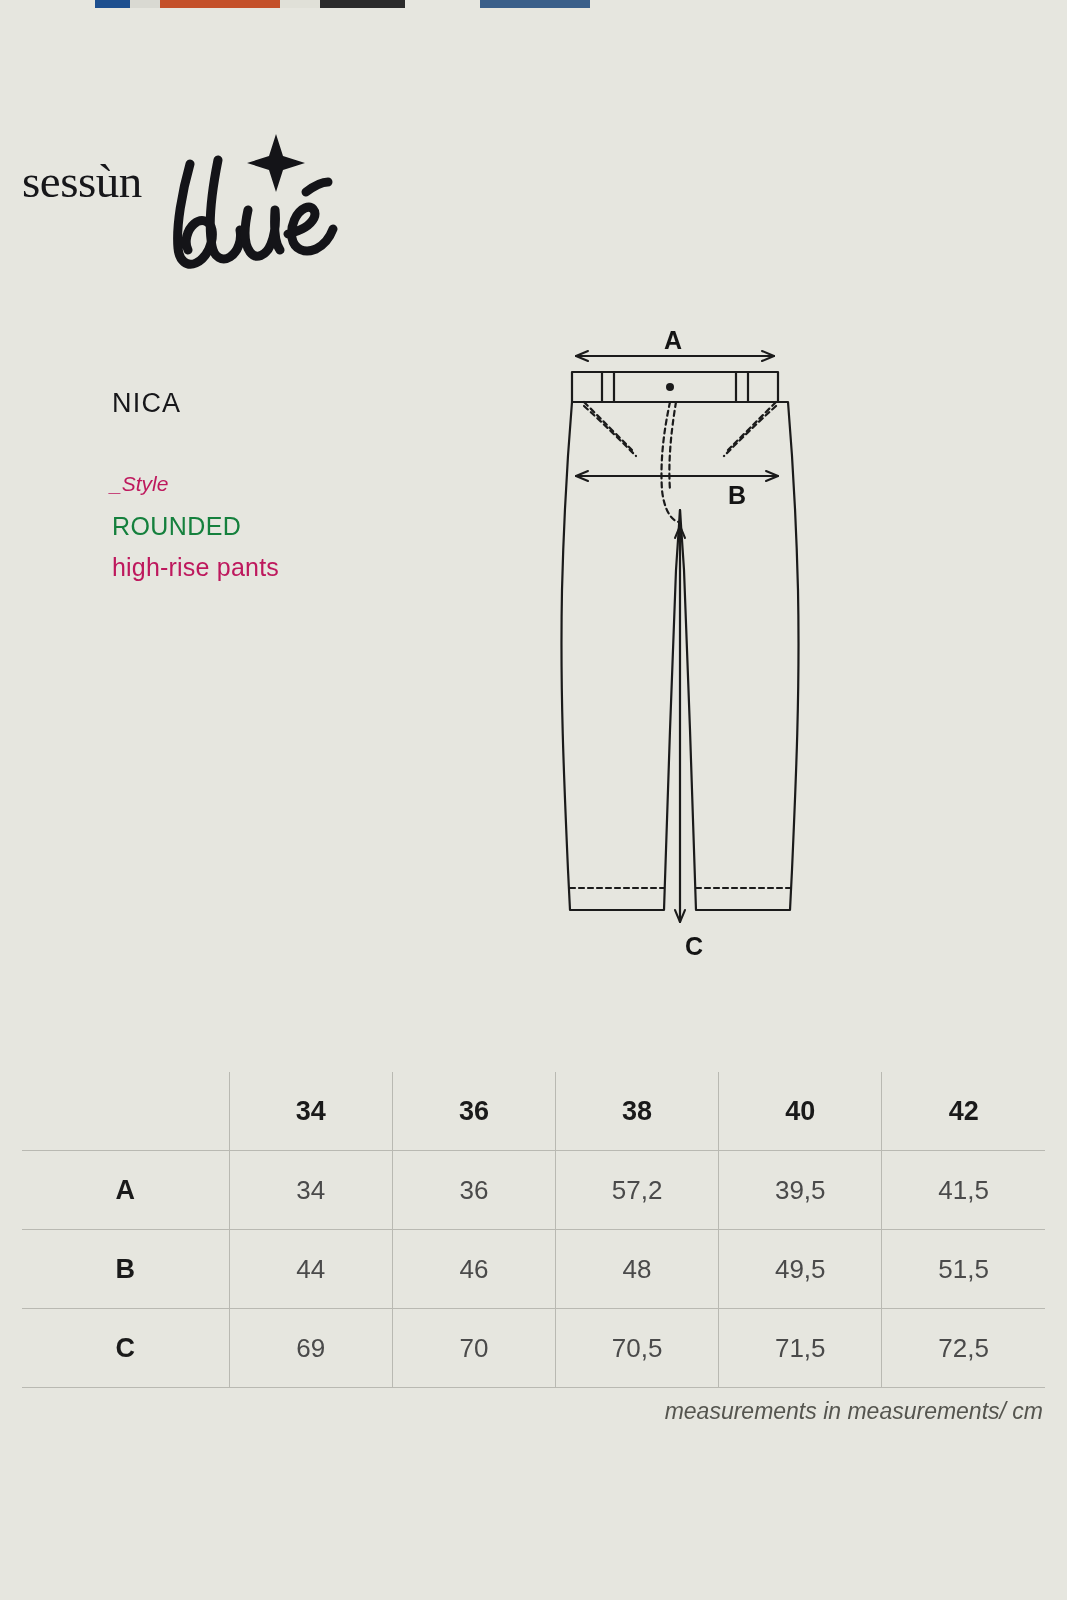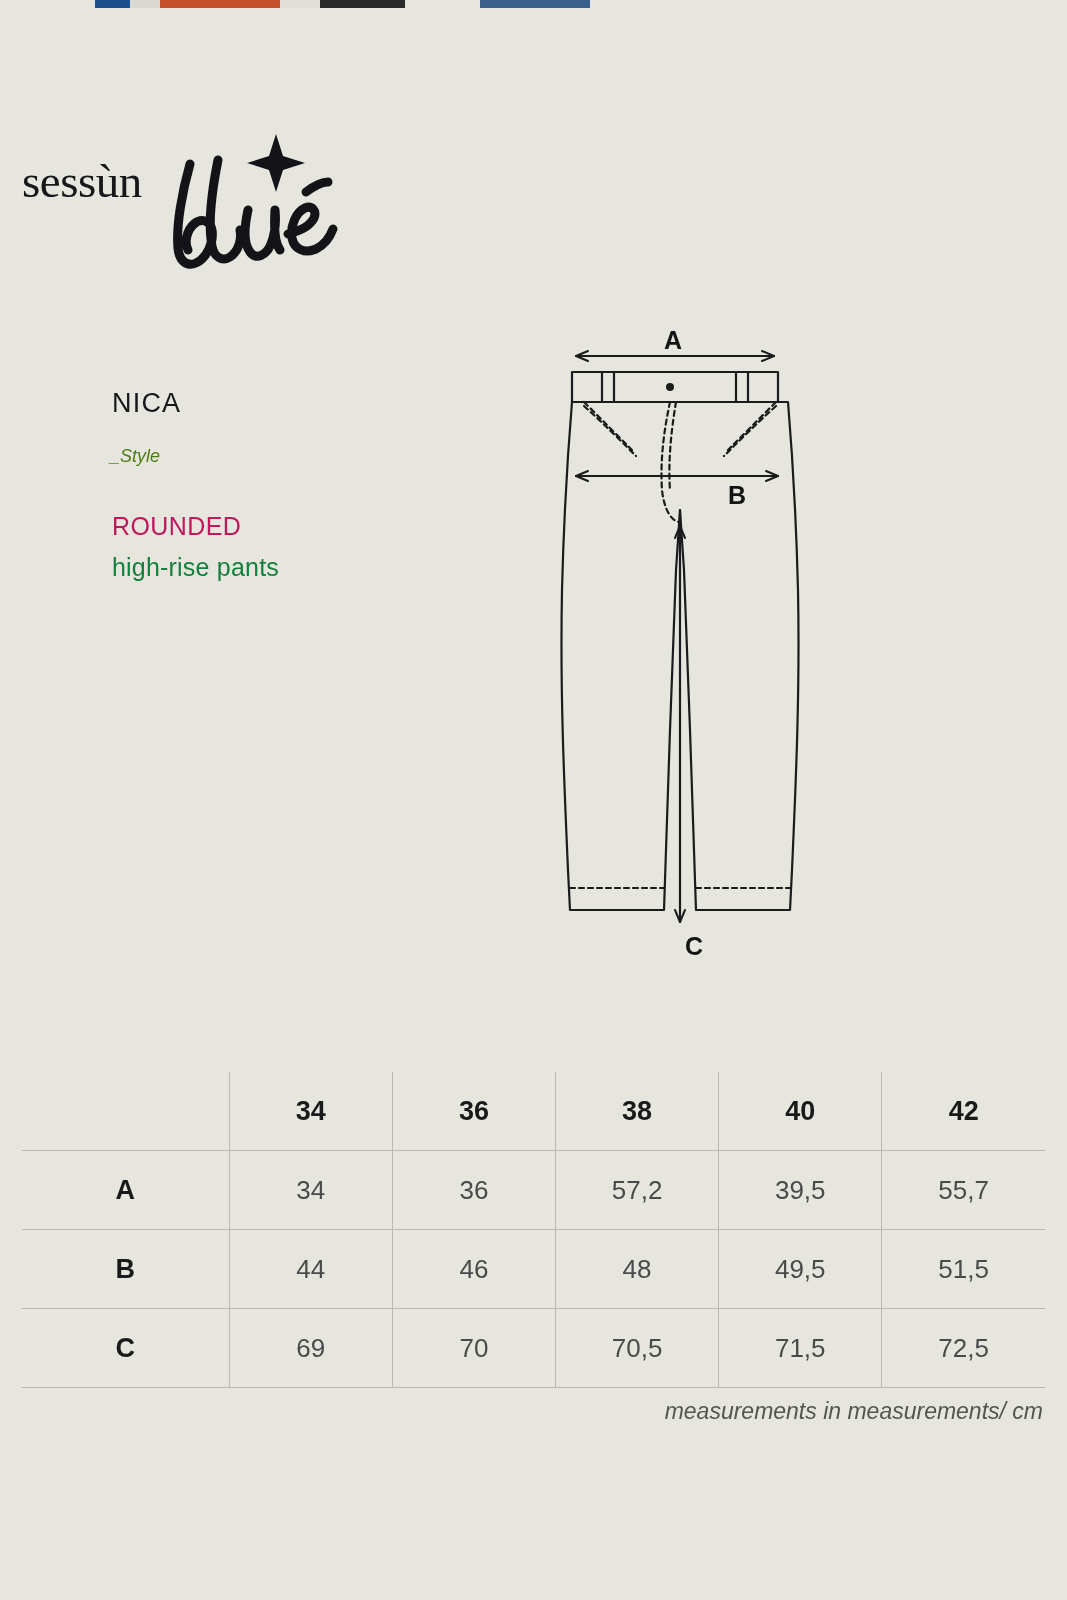--- a/index.html
+++ b/index.html
@@ -54,39 +54,39 @@
     left: 112px;
     top: 388px;
     font-size: 27px;
     font-weight: normal;
     letter-spacing: 1.2px;
     color: #17171a;
   }
   .style-label {
     position: absolute;
     left: 110px;
-    top: 446px;
-    font-size: 18px;
+    top: 472px;
+    font-size: 21px;
     font-style: italic;
-    color: #4d7c0f;
+    color: #be185d;
   }
   .style-line1 {
     position: absolute;
     left: 112px;
     top: 512px;
     font-size: 25px;
-    color: #be185d;
+    color: #15803d;
     letter-spacing: 0.4px;
   }
   .style-line2 {
     position: absolute;
     left: 112px;
     top: 553px;
     font-size: 25px;
-    color: #15803d;
+    color: #be185d;
     letter-spacing: 0.2px;
   }
 
   
   .illustration {
     position: absolute;
     left: 540px;
     top: 310px;
   }
   .dim-letter {
@@ -266,21 +266,21 @@
         <th class="size-head">42</th>
       </tr>
     </thead>
     <tbody>
       <tr>
         <td class="row-label">A</td>
         <td>34</td>
         <td>36</td>
         <td>57,2</td>
         <td>39,5</td>
-        <td>55,7</td>
+        <td>41,5</td>
       </tr>
       <tr>
         <td class="row-label">B</td>
         <td>44</td>
         <td>46</td>
         <td>48</td>
         <td>49,5</td>
         <td>51,5</td>
       </tr>
       <tr>

